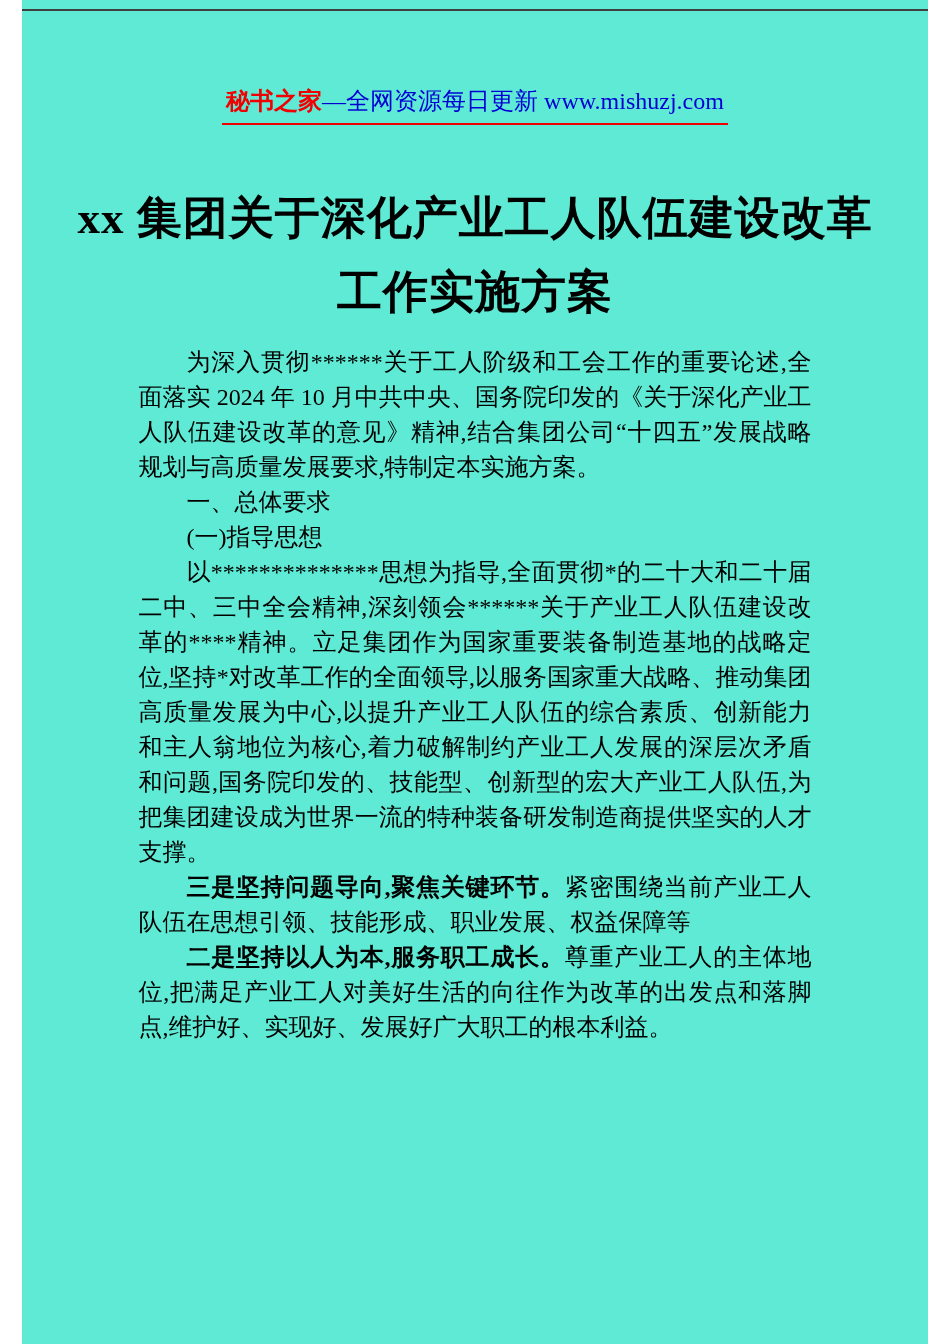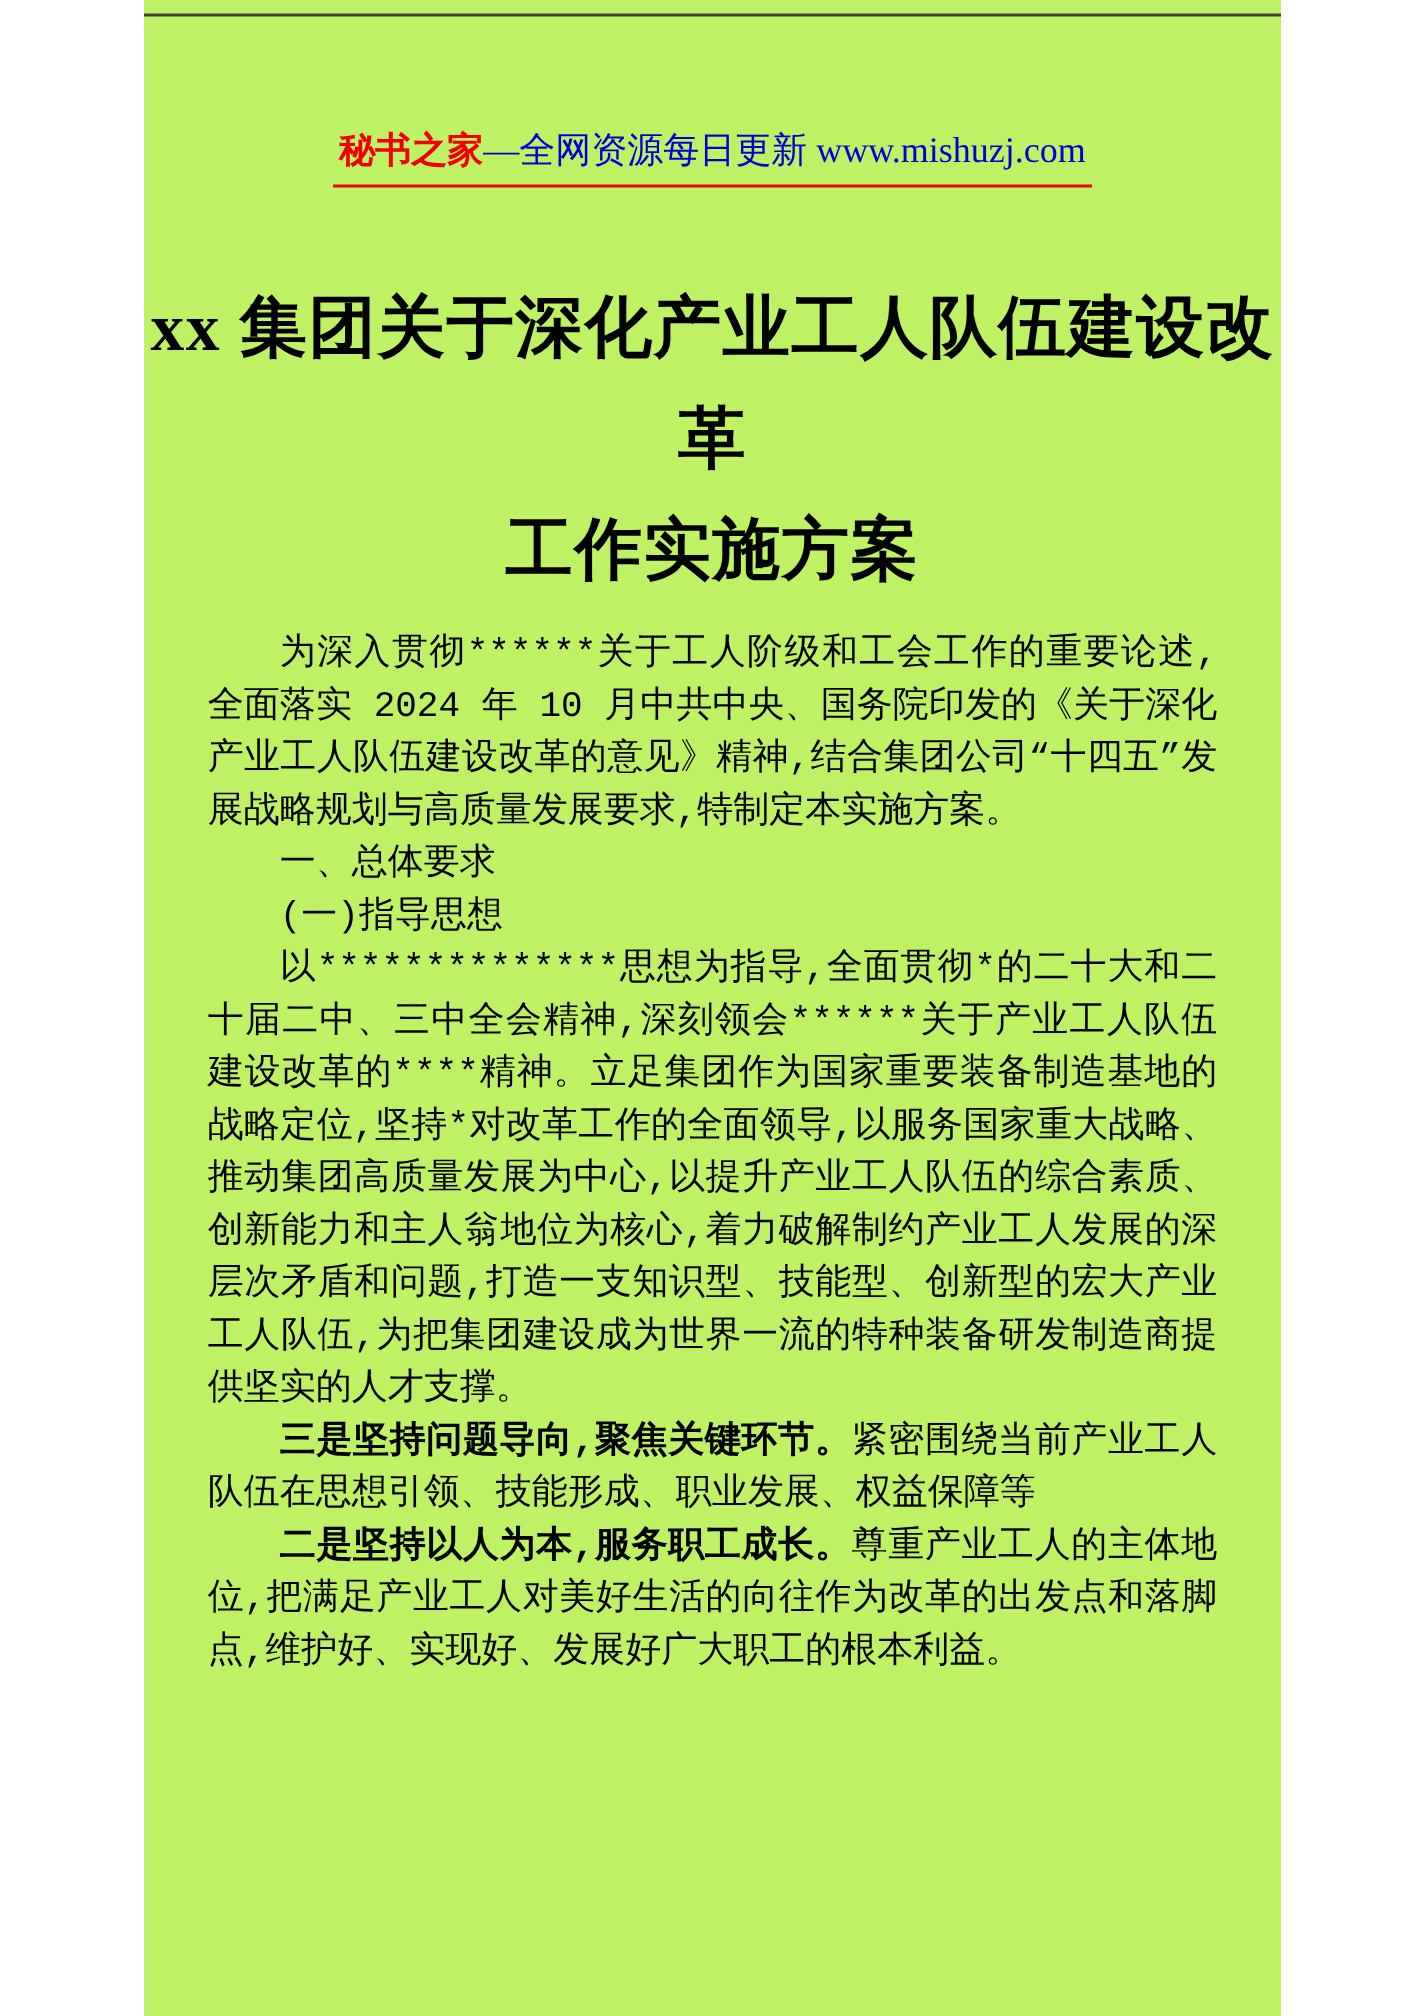--- a/index.html
+++ b/index.html
@@ -2,24 +2,24 @@
 <html style="--brand-red: #f00000; --link-blue: #0000d4; --text-black: #000000; --rule-dark: #3f3f3f;"><head>
 <meta charset="utf-8">
 <style>
   html, body {
     margin: 0;
     padding: 0;
     background: #ffffff;
   }
   .page {
     position: relative;
-    width: 758px;
+    width: 906px;
     height: 1344px;
     margin: 0 auto;
-    background: #bef264;
+    background: #5eead4;
     overflow: hidden;
     font-family: "Liberation Serif", "DejaVu Serif", serif;
     color: var(--text-black, #000000);
   }
   .top-rule {
     position: absolute;
     top: 9px;
     left: 0;
     right: 0;
     height: 0;
@@ -65,21 +65,20 @@
     width: 673px;
     font-size: 24px;
     line-height: 35px;
     text-align: justify;
     text-justify: inter-character;
   }
   .para {
     margin: 0;
     padding: 0;
     text-indent: 2em;
-    font-family: Liberation Mono, monospace;
   }
   .para .lead {
     font-weight: bold;
   }
 </style>
 </head>
 <body>
 
 <div class="page">
 
@@ -97,21 +96,21 @@
   </h1>
 
   <div class="doc-body">
 
     <p class="para"><span>为深入贯彻******关于工人阶级和工会工作的重要论述,全面落实 2024 年 10 月中共中央、国务院印发的《关于深化产业工人队伍建设改革的意见》精神,结合集团公司“十四五”发展战略规划与高质量发展要求,特制定本实施方案。</span></p>
 
     <p class="para"><span>一、总体要求</span></p>
 
     <p class="para"><span>(一)指导思想</span></p>
 
-    <p class="para"><span>以**************思想为指导,全面贯彻*的二十大和二十届二中、三中全会精神,深刻领会******关于产业工人队伍建设改革的****精神。立足集团作为国家重要装备制造基地的战略定位,坚持*对改革工作的全面领导,以服务国家重大战略、推动集团高质量发展为中心,以提升产业工人队伍的综合素质、创新能力和主人翁地位为核心,着力破解制约产业工人发展的深层次矛盾和问题,打造一支知识型、技能型、创新型的宏大产业工人队伍,为把集团建设成为世界一流的特种装备研发制造商提供坚实的人才支撑。</span></p>
+    <p class="para"><span>以**************思想为指导,全面贯彻*的二十大和二十届二中、三中全会精神,深刻领会******关于产业工人队伍建设改革的****精神。立足集团作为国家重要装备制造基地的战略定位,坚持*对改革工作的全面领导,以服务国家重大战略、推动集团高质量发展为中心,以提升产业工人队伍的综合素质、创新能力和主人翁地位为核心,着力破解制约产业工人发展的深层次矛盾和问题,国务院印发的、技能型、创新型的宏大产业工人队伍,为把集团建设成为世界一流的特种装备研发制造商提供坚实的人才支撑。</span></p>
 
 
 
     <p class="para"><b class="lead">三是坚持问题导向,聚焦关键环节。</b><span>紧密围绕当前产业工人队伍在思想引领、技能形成、职业发展、权益保障等</span></p>
 
     <p class="para"><b class="lead">二是坚持以人为本,服务职工成长。</b><span>尊重产业工人的主体地位,把满足产业工人对美好生活的向往作为改革的出发点和落脚点,维护好、实现好、发展好广大职工的根本利益。</span></p>
 
   </div>
 
 </div>

